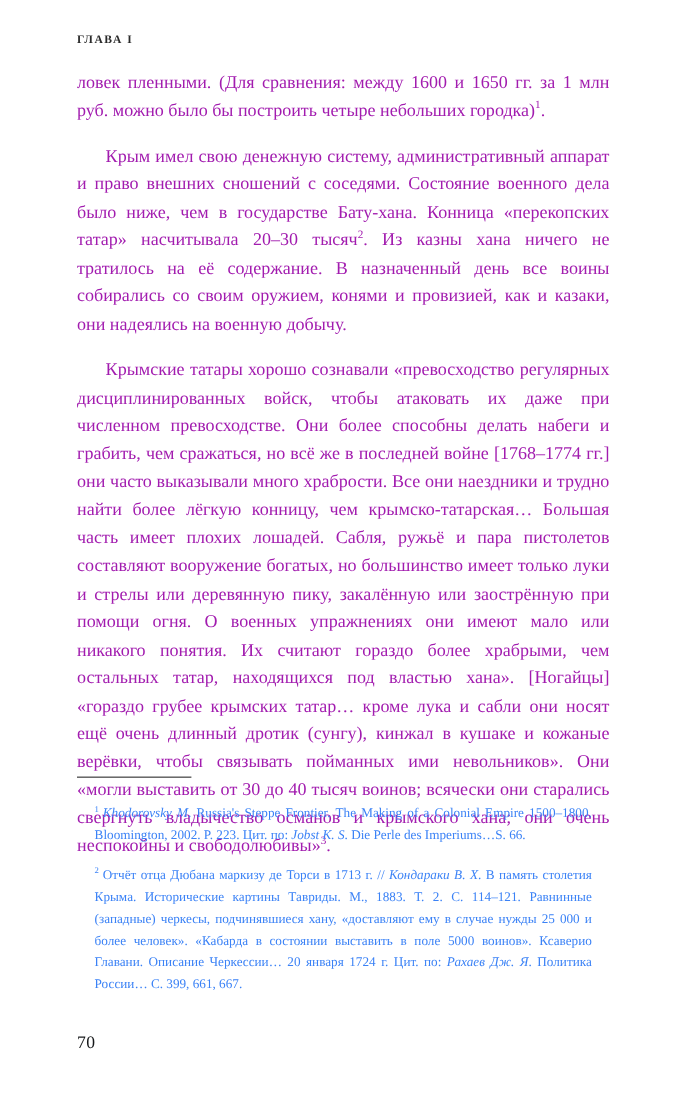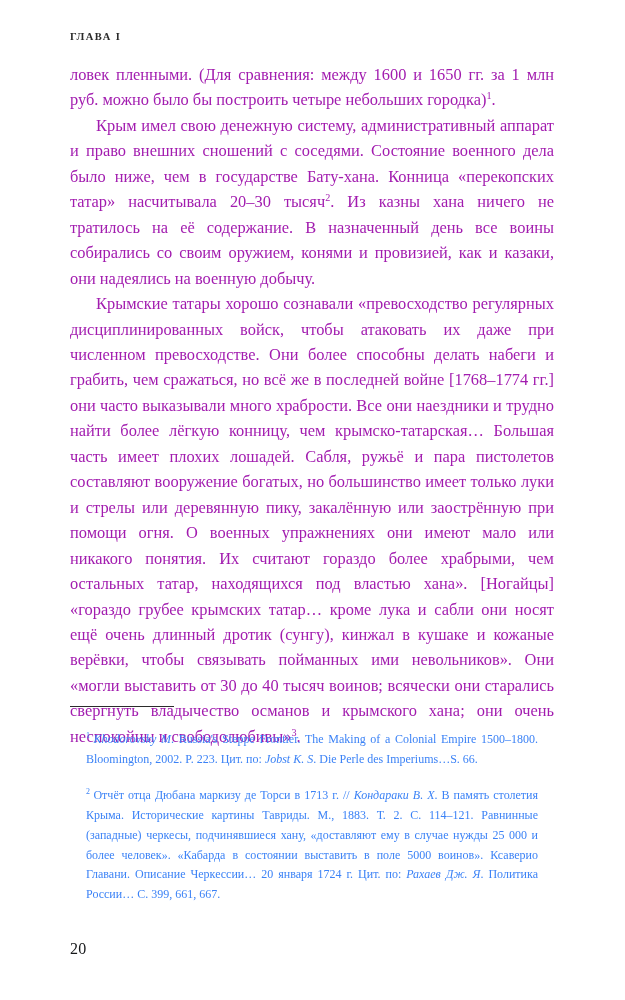--- a/index.html
+++ b/index.html
@@ -55,21 +55,21 @@
     text-align: justify;
     text-justify: inter-word;
     color: #a21caf;
     hyphens: manual;
     -webkit-hyphens: manual;
   }
   .para.indent {
     text-indent: 26px;
   }
   .para + .para {
-    margin-top: 0;
+    margin-top: 16px;
   }
 
   sup.fn {
     font-size: 0.62em;
     vertical-align: super;
     line-height: 0;
   }
 
   
   .footnote-rule {
@@ -129,15 +129,15 @@
       <p class="para indent">Крымские татары хорошо сознавали «превосходство регулярных дисциплинированных войск, чтобы атаковать их даже при численном превосходстве. Они более способны делать набеги и грабить, чем сражаться, но всё же в последней войне [1768–1774 гг.] они часто выказывали много храбрости. Все они наездники и трудно найти более лёгкую конницу, чем крымско-татарская… Большая часть имеет плохих лошадей. Сабля, ружьё и пара пистолетов составляют вооружение богатых, но большинство имеет только луки и стрелы или деревянную пику, закалённую или заострённую при помощи огня. О военных упражнениях они имеют мало или никакого понятия. Их считают гораздо более храбрыми, чем остальных татар, находящихся под властью хана». [Ногайцы] «гораздо грубее крымских татар… кроме лука и сабли они носят ещё очень длинный дротик (сунгу), кинжал в кушаке и кожаные верёвки, чтобы связывать пойманных ими невольников». Они «могли выставить от 30 до 40 тысяч воинов; всячески они старались свергнуть владычество османов и крымского хана; они очень неспокойны и свободолюбивы»<sup class="fn">3</sup>.</p>
     </div>
 
   <div class="footnote-rule"></div>
 
   <div class="footnotes" id="footnotes-block">
       <p class="fnote"><span class="marker">1</span><i>Khodorovsky M</i>. Russia's Steppe Frontier. The Making of a Colonial Empire 1500–1800. Bloomington, 2002. P. 223. Цит. по: <i>Jobst K. S</i>. Die Perle des Imperiums…S. 66.</p>
       <p class="fnote"><span class="marker">2</span>Отчёт отца Дюбана маркизу де Торси в 1713 г. // <i>Кондараки В. Х</i>. В память столетия Крыма. Исторические картины Тавриды. М., 1883. Т. 2. С. 114–121. Равнинные (западные) черкесы, подчинявшиеся хану, «доставляют ему в случае нужды 25 000 и более человек». «Кабарда в состоянии выставить в поле 5000 воинов». Ксаверио Главани. Описание Черкессии… 20 января 1724 г. Цит. по: <i>Рахаев Дж. Я</i>. Политика России… С. 399, 661, 667.</p>
     </div>
 
-  <div class="folio">20</div>
+  <div class="folio">70</div>
 
 </div>
 
 </body></html>

